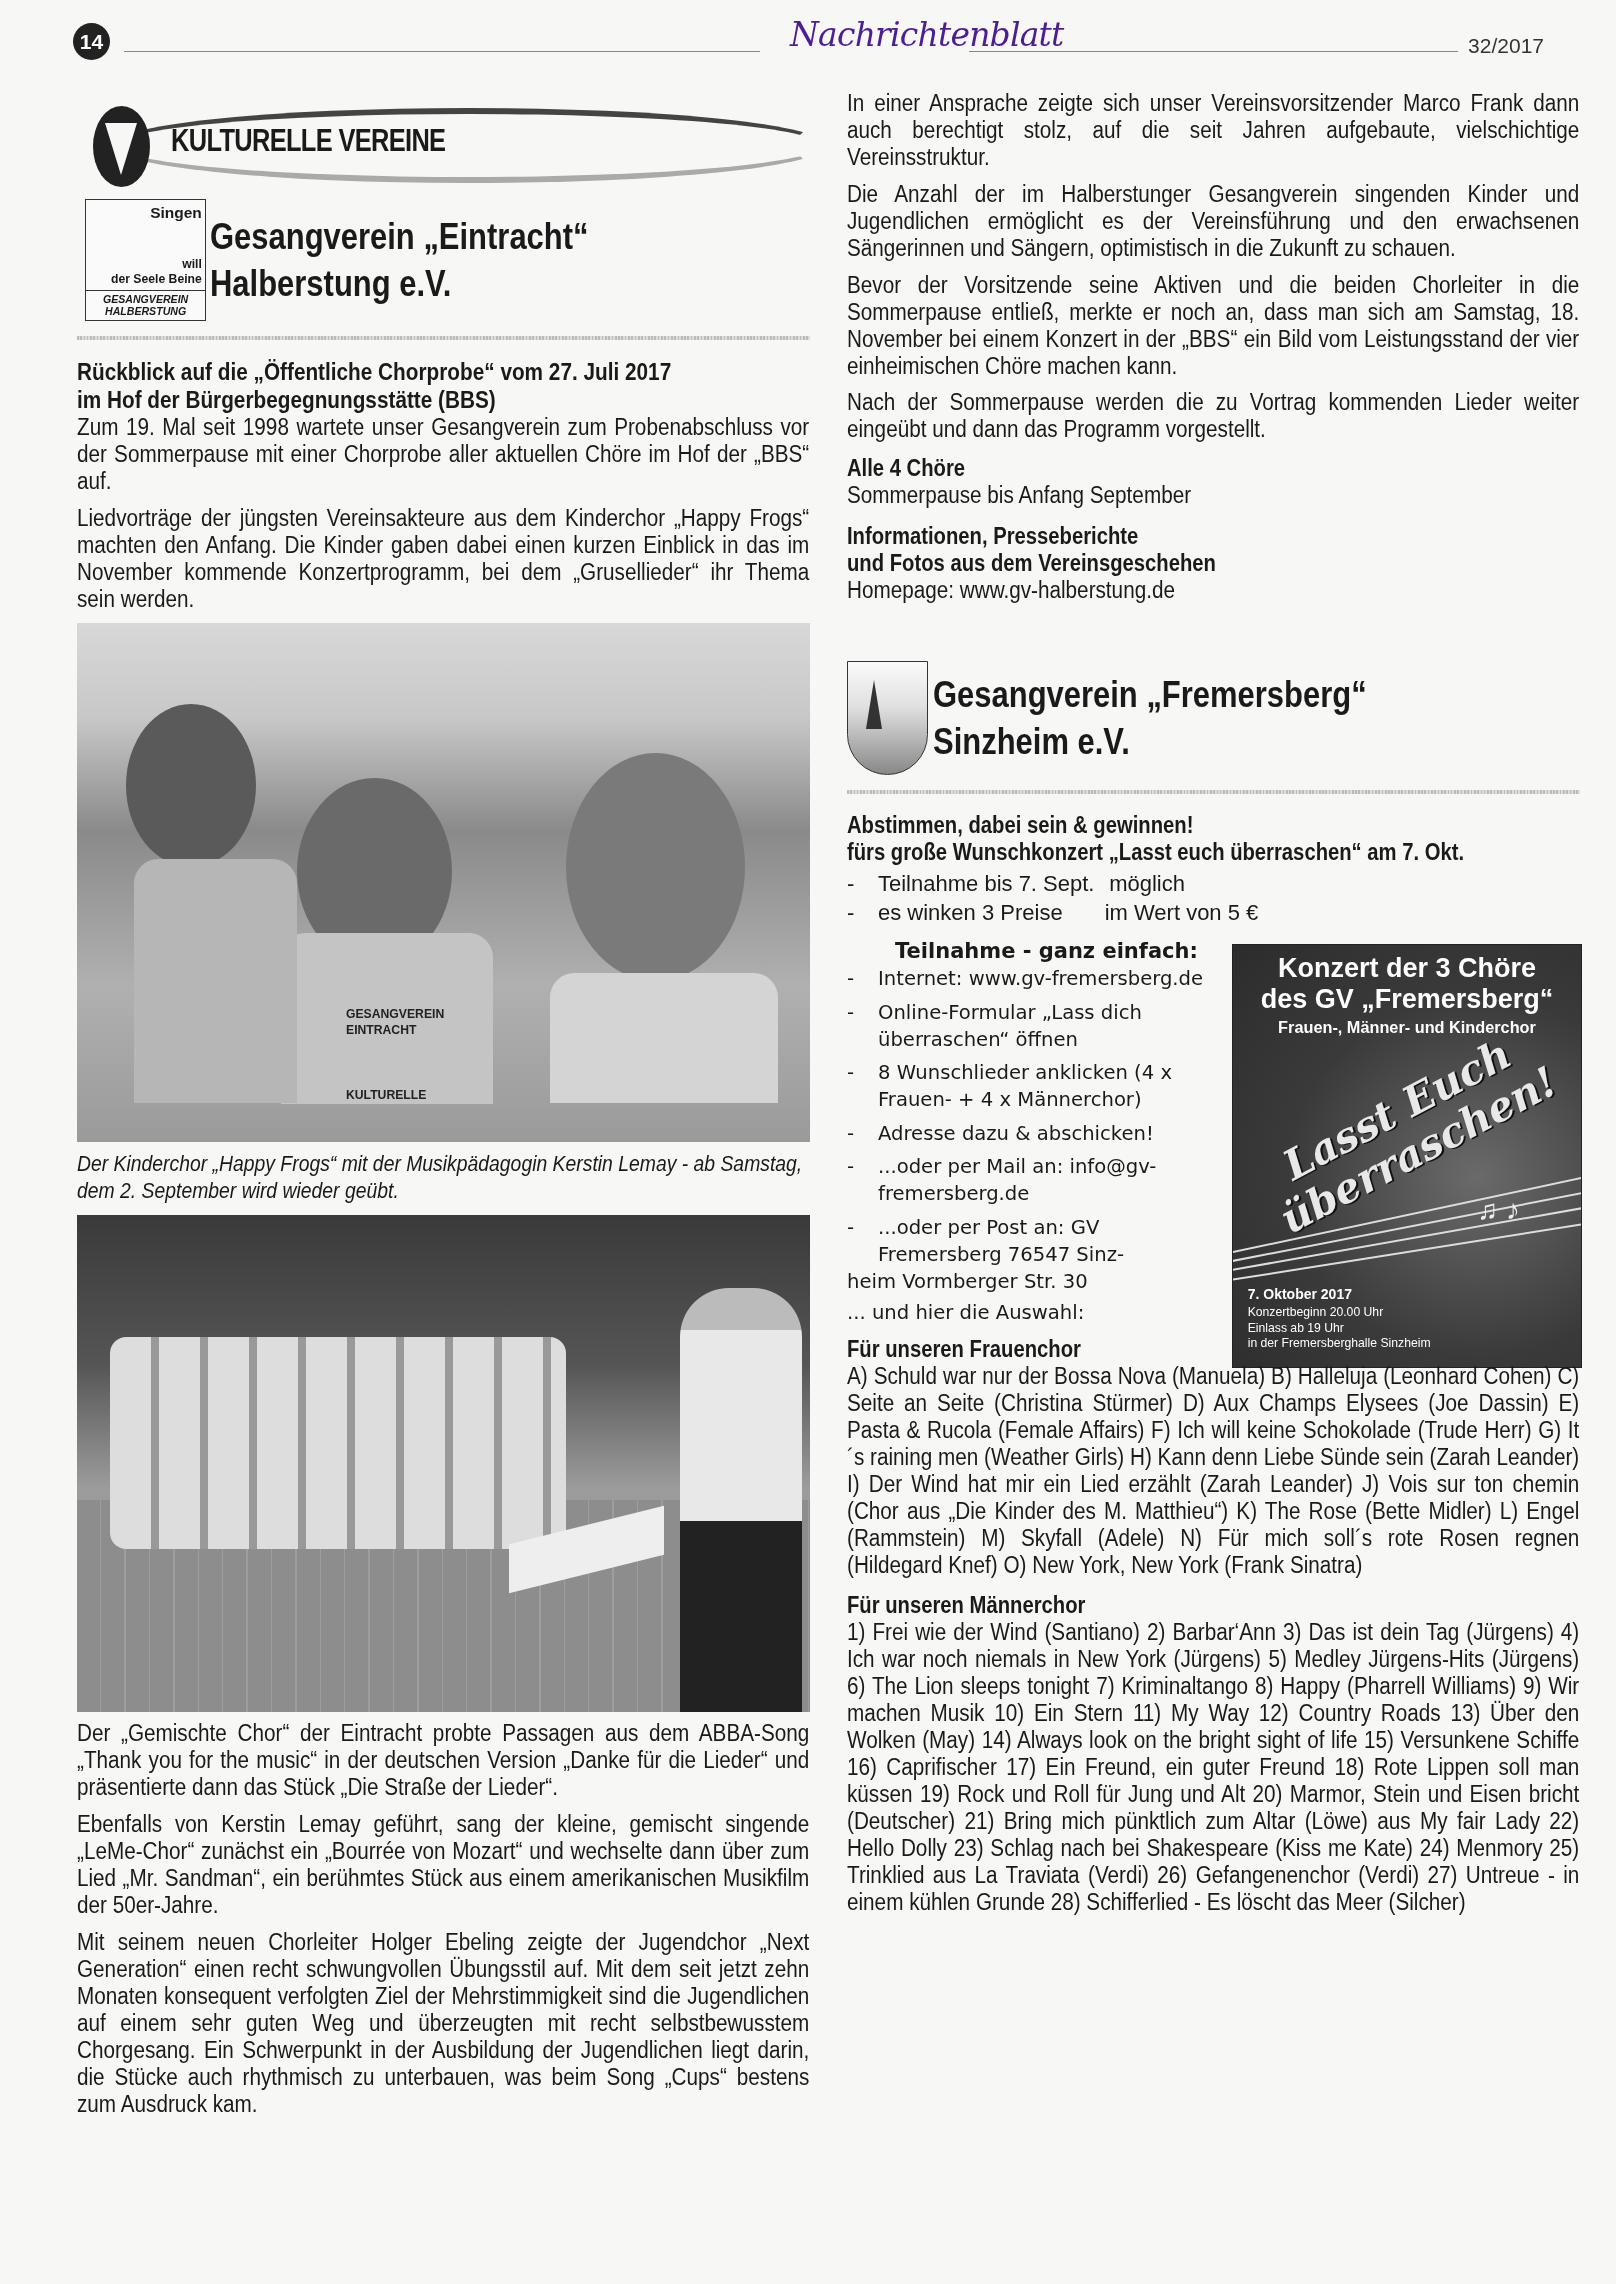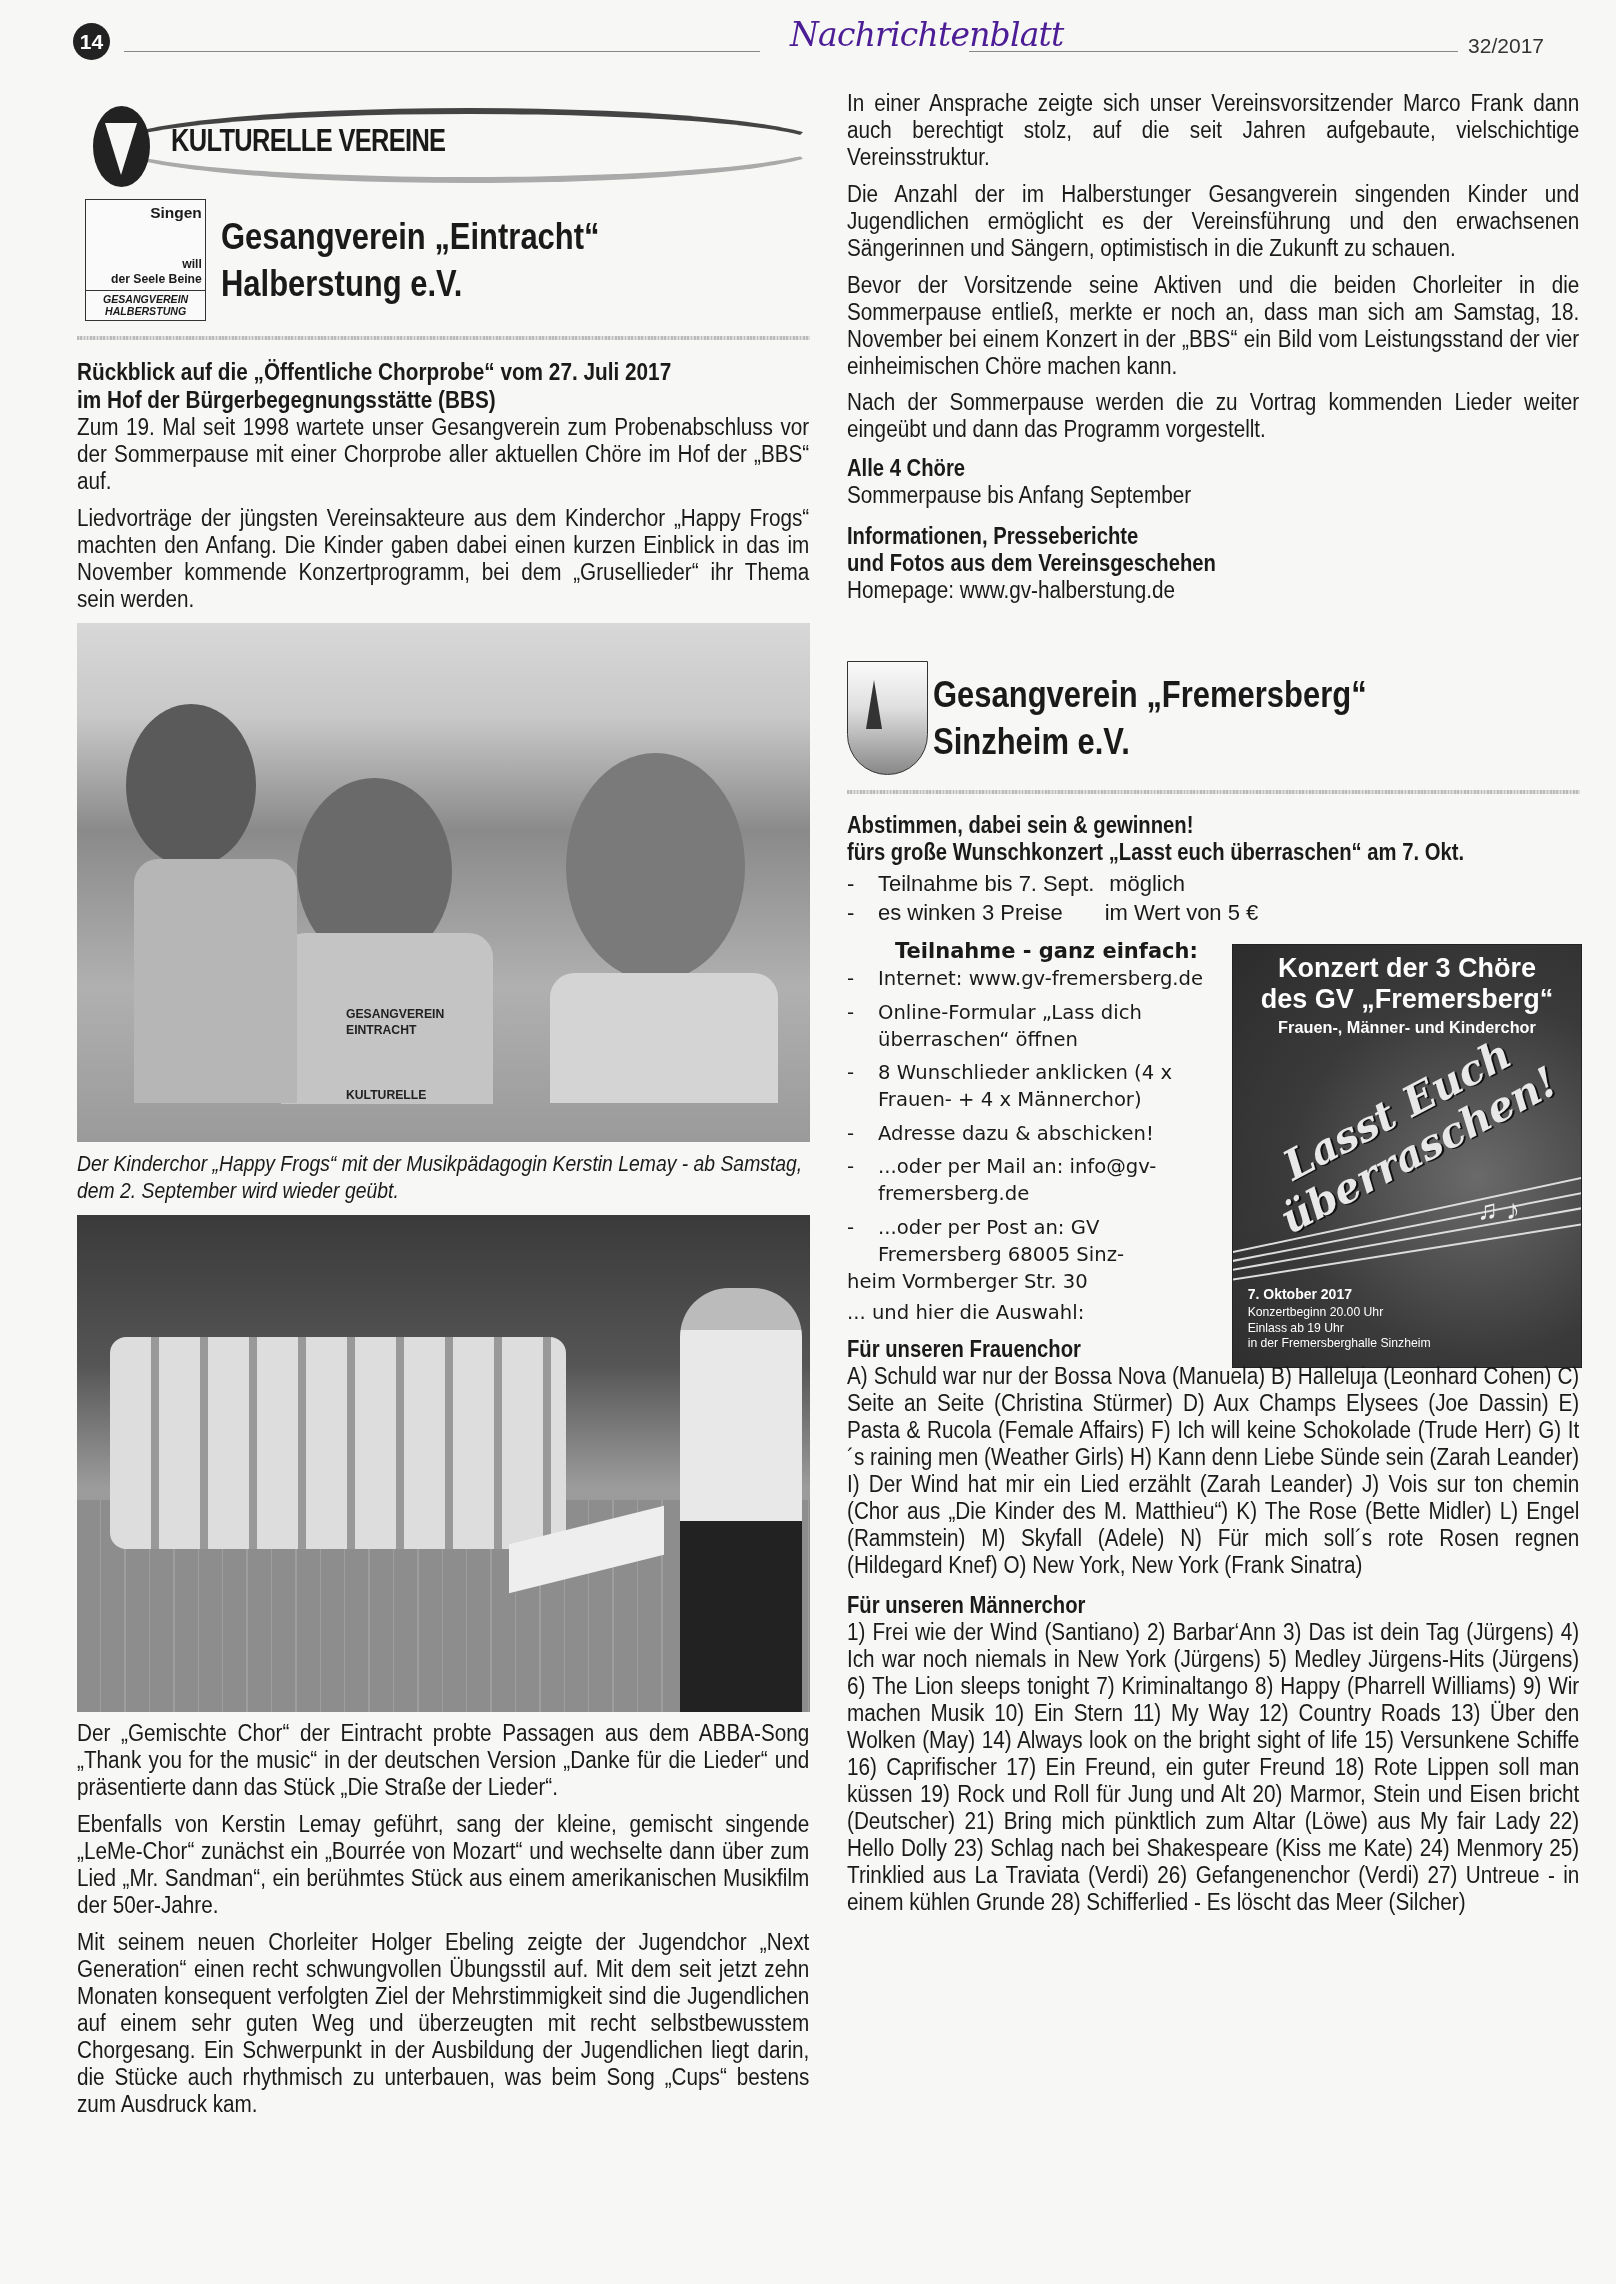--- a/index.html
+++ b/index.html
@@ -17,21 +17,21 @@
   .col-left { position: absolute; left: 77px; top: 90px; width: 733px; }
   .col-right { position: absolute; left: 847px; top: 90px; width: 733px; }
 
   
   .banner { position: relative; height: 98px; margin-bottom: 11.4px; }
   .banner-ellipse { position: absolute; left: 33px; top: 18px; width: 717px; height: 75px; border: 6.5px solid #444; border-bottom-color: #aaa; border-radius: 50%; border-left-color: transparent; border-right-color: transparent; }
   .banner-emblem { position: absolute; left: 16.3px; top: 16.3px; width: 57px; height: 81px; border-radius: 50%; background: #222; }
   .banner-emblem::after { content: ""; position: absolute; left: 11.4px; top: 16.3px; border-left: 16.3px solid transparent; border-right: 16.3px solid transparent; border-top: 52px solid #f7f7f5; }
   .banner-title { position: absolute; left: 94px; top: 33px; font-size: 31px; font-weight: bold; letter-spacing: -0.8px; transform: scaleX(0.82); transform-origin: left; }
 
-  .club-head { display: flex; align-items: center; gap: 15px; margin-left: 8.1px; }
+  .club-head { display: flex; align-items: center; gap: 4px; margin-left: 8.1px; }
   .logo-eintracht { width: 121px; height: 122px; border: 1.6px solid #333; position: relative; font-size: 12.2px; background: #fafafa; }
   .logo-eintracht .l1 { position: absolute; right: 3.3px; top: 3.3px; font-weight: bold; font-size: 15.5px; }
   .logo-eintracht .l2 { position: absolute; right: 3.3px; top: 57px; font-weight: bold; font-size: 12.2px; }
   .logo-eintracht .l3 { position: absolute; right: 3.3px; top: 72px; font-weight: bold; font-size: 12.2px; }
   .logo-eintracht .l4 { position: absolute; left: 0; right: 0; top: 90px; text-align: center; font-style: italic; font-weight: bold; font-size: 10.6px; line-height: 12.2px; border-top: 0.8px solid #333; padding-top: 1.6px; }
   .club-title { font-size: 36px; font-weight: bold; line-height: 47px; transform: scaleX(0.86); transform-origin: left; white-space: nowrap; }
 
   .divider { height: 4.1px; background: repeating-linear-gradient(90deg, #bbb 0 1.6px, #ddd 1.6px 3.3px); margin: 14.7px 0 18px; }
 
   .subhead { font-size: 23.6px; font-weight: bold; line-height: 28px; transform: scaleX(0.88); transform-origin: left; white-space: nowrap; }
@@ -199,21 +199,21 @@
       <div class="dash-item">
           <span class="dash">-</span>
           <span class="txt">Adresse dazu &amp; abschicken!</span>
         </div>
       <div class="dash-item">
           <span class="dash">-</span>
           <span class="txt">...oder per Mail an: info@gv-fremersberg.de</span>
         </div>
       <div class="dash-item" style="margin-bottom:0;">
           <span class="dash">-</span>
-          <span class="txt">...oder per Post an: GV Fremersberg 68005 Sinz-</span>
+          <span class="txt">...oder per Post an: GV Fremersberg 76547 Sinz-</span>
         </div>
       <div class="addr-cont">heim Vormberger Str. 30</div>
       <div class="addr-cont" style="margin-top:4.9px;">... und hier die Auswahl:</div>
     </div>
 
     <div class="poster">
       <div class="pt1">Konzert der 3 Chöre</div>
       <div class="pt1">des GV „Fremersberg“</div>
       <div class="pt2">Frauen-, Männer- und Kinderchor</div>
       <div class="script">Lasst Euch überraschen!</div>

